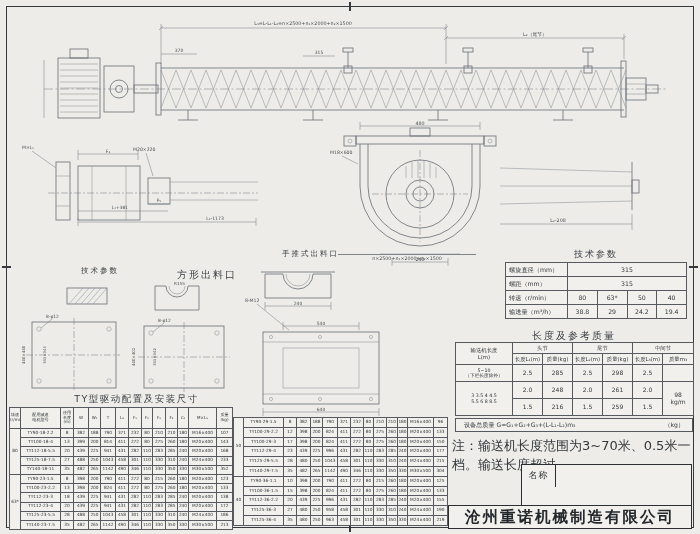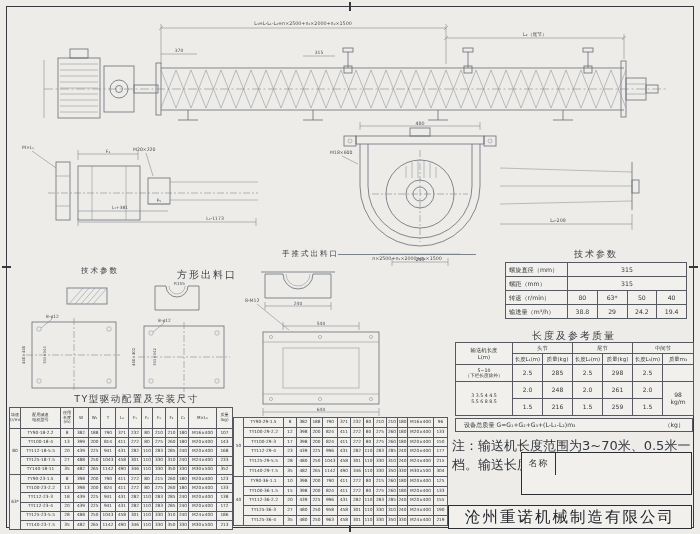--- a/index.html
+++ b/index.html
@@ -21,21 +21,21 @@
 .lab{position:absolute;color:#3a3e44;letter-spacing:2px;text-align:center}
 .dimlab{position:absolute;color:#4b5056;font-size:4.8px;letter-spacing:0;text-align:center;border-top:0.6px solid #7d838b;padding-top:1px}
 .note{position:absolute;font-size:13px;color:#33373c;line-height:1.45}
 .tblock{position:absolute;border:1.1px solid #2b2e33;background:#f1f0ec}
 .tblock .row{display:flex;height:21.5px}
 .tblock .row+.row{border-top:1.1px solid #2b2e33}
 .tblock .cell{display:flex;align-items:center;justify-content:center;height:100%}
 .tblock .lbl{width:34px;border-right:1.1px solid #2b2e33;font-size:9px;letter-spacing:1px}
 .tblock .val{flex:1;font-size:10.5px;letter-spacing:1.5px;color:#23262b}
 .tblock .sub{width:56px;border-left:1.1px solid #2b2e33}
-.company{position:absolute;border:1.1px solid #2b2e33;display:flex;align-items:center;justify-content:center;font-size:15.5px;font-weight:normal;letter-spacing:2px;color:#24272c;background:#f1f0ec}
+.company{position:absolute;border:1.1px solid #2b2e33;display:flex;align-items:center;justify-content:center;font-size:15.5px;font-weight:bold;letter-spacing:2px;color:#24272c;background:#f1f0ec}
 .formula{position:absolute;border:0.7px solid #565a60;display:flex;justify-content:space-between;align-items:center;font-size:6.1px;padding:0 8px;background:#f1f0ec}
 svg{position:absolute;overflow:visible}
 svg text{fill:#4b5056;font-family:"DejaVu Sans",sans-serif}
 .ln{stroke:#6e747c;stroke-width:0.85;fill:none}
 .thin{stroke:#8b9199;stroke-width:0.55;fill:none}
 .dim{stroke:#7d838b;stroke-width:0.55;fill:none}
 </style>
 </head>
 <body>
 
@@ -700,18 +700,18 @@
         <td>110</td>
         <td>330</td>
         <td>350</td>
         <td>330</td>
         <td>M24×400</td>
         <td>219</td>
       </tr>
     </tbody>
 </table>
 
-<div class="tblock" style="left:521px;top:452px;width:171px;height:43px">
+<div class="tblock" style="left:521px;top:464px;width:171px;height:43px">
   <div class="row">
     <div class="cell lbl">名称</div>
   </div>
 </div>
 <div class="company" style="left:448px;top:505px;width:244px;height:24px">沧州重诺机械制造有限公司</div>
 
 </body></html>

